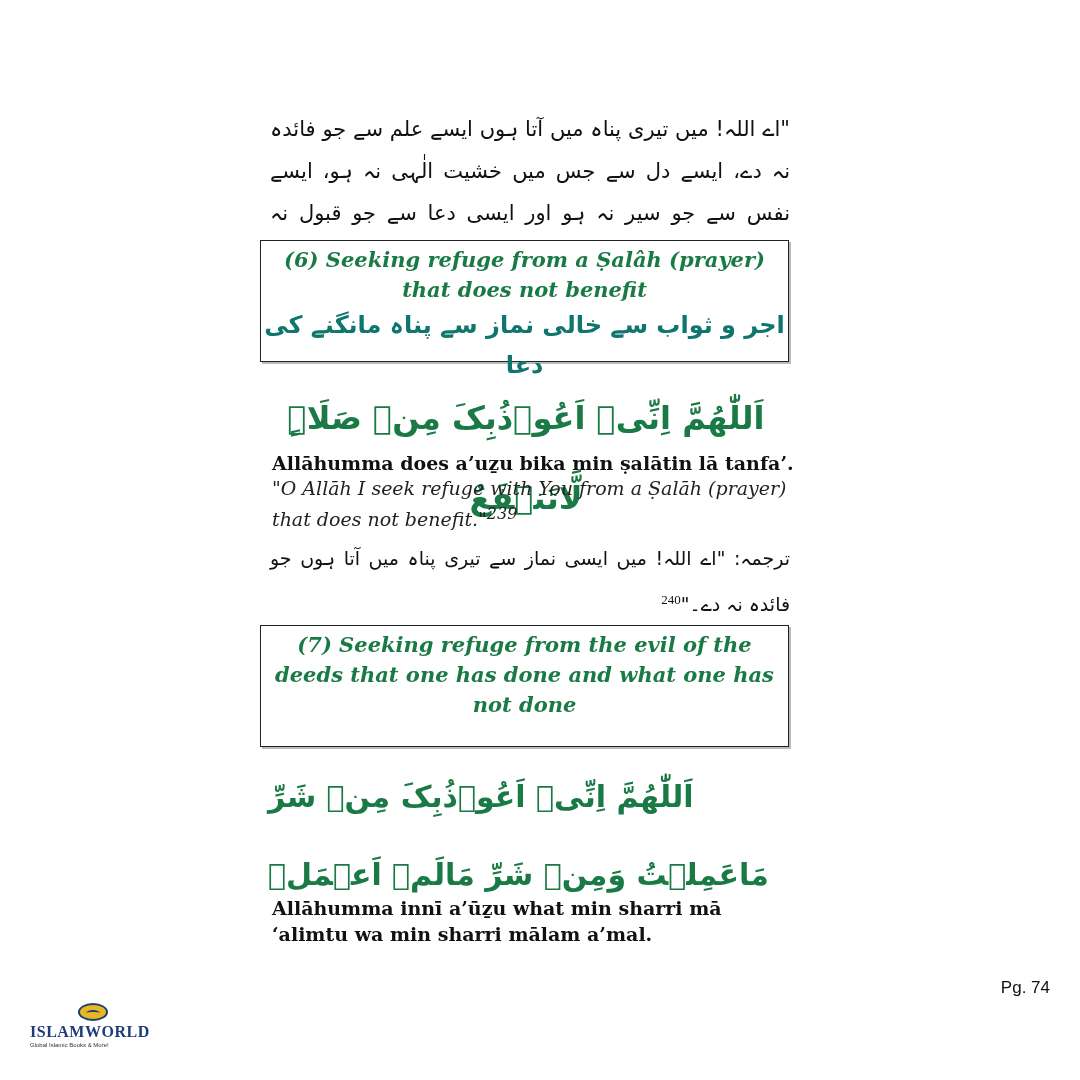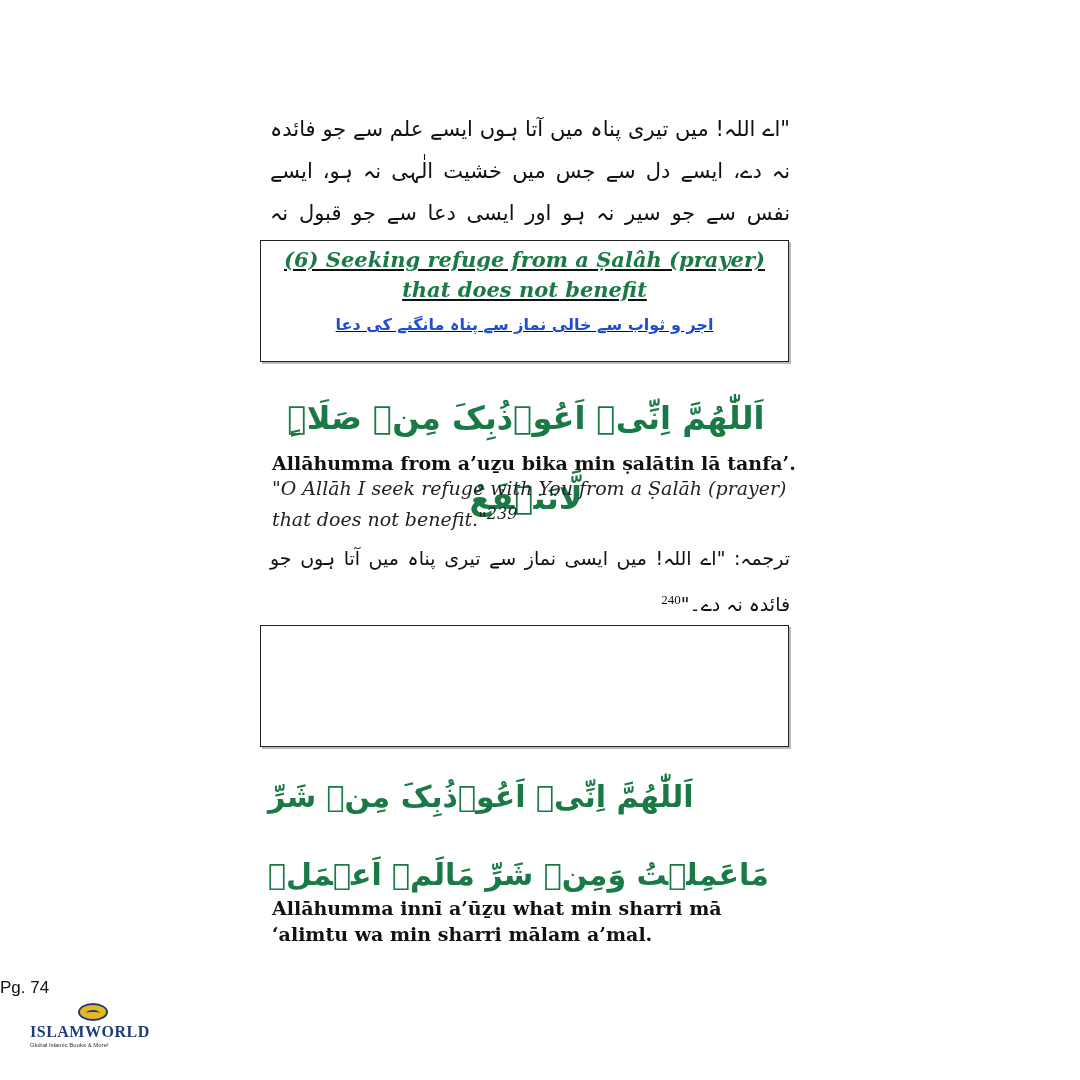--- a/index.html
+++ b/index.html
@@ -1,34 +1,34 @@
 <!DOCTYPE html>
 <html><head>
   <meta charset="utf-8">
   <style>
     html, body { margin: 0; padding: 0; background: #ffffff; }
     body { width: 1080px; height: 1080px; position: relative; overflow: hidden; font-family: "DejaVu Serif", serif; color: #111; }
     .urdu { direction: rtl; text-align: justify; text-align-last: right; font-family: "DejaVu Sans", sans-serif; color: #111; }
     .p1 { position: absolute; left: 270px; top: 108px; width: 520px; font-size: 21px; line-height: 42px; }
     .fn { font-family: "Liberation Serif", serif; font-size: 13px; vertical-align: super; }
-    .box { position: absolute; left: 260px; width: 527px; border: 1.5px solid #222; box-shadow: 2px 2px 0 #bbb; background: #fff; text-align: center; text-decoration: underline; }
+    .box { position: absolute; left: 260px; width: 527px; border: 1.5px solid #222; box-shadow: 2px 2px 0 #bbb; background: #fff; text-align: center; }
     .box1 { top: 240px; height: 120px; }
     .box2 { top: 625px; height: 120px; }
     .box-title { font-family: "DejaVu Serif", serif; font-style: italic; font-weight: bold; color: #1a7a45; font-size: 21px; line-height: 30px; padding-top: 4px; }
-    .box-urdu { direction: rtl; font-family: "DejaVu Sans", sans-serif; font-weight: bold; font-size: 16px; line-height: 40px; color: #1d4ed8; }
+    .box-urdu { direction: rtl; font-family: "DejaVu Sans", sans-serif; font-weight: bold; font-size: 24px; line-height: 40px; color: #0f766e; }
     .arabic { position: absolute; direction: rtl; text-align: left; font-family: "DejaVu Sans", sans-serif; color: #1a7a45; font-weight: bold; }
     .ar1 { left: 260px; top: 378px; width: 532px; font-size: 32px; line-height: 80px; text-align: center; }
     .ar2 { left: 268px; top: 758px; width: 522px; font-size: 30px; line-height: 78px; }
     .translit { position: absolute; left: 272px; width: 530px; font-family: "DejaVu Serif", serif; font-weight: bold; font-size: 19px; line-height: 26px; color: #111; }
     .tr1 { top: 450px; }
     .tr2 { top: 895px; }
     .transl { position: absolute; left: 272px; top: 476px; width: 520px; font-family: "DejaVu Serif", serif; font-style: italic; font-size: 19px; line-height: 25px; color: #222; }
     .fn-i { font-size: 16px; vertical-align: super; }
     .p2 { position: absolute; left: 270px; top: 537px; width: 520px; font-size: 19px; line-height: 42px; }
-    .page-num { position: absolute; left: 0; width: 1050px; top: 978px; text-align: left; font-family: "Liberation Sans", sans-serif; font-size: 17px; color: #111; }
+    .page-num { position: absolute; left: 0; width: 1050px; top: 978px; text-align: right; font-family: "Liberation Sans", sans-serif; font-size: 17px; color: #111; }
     .logo { position: absolute; left: 30px; top: 1003px; width: 125px; height: 48px; }
     .logo-badge { width: 30px; height: 18px; margin: 0 auto; border-radius: 50%; background: #e8b820; border: 2px solid #1d3d7a; box-sizing: border-box; position: relative; }
     .logo-badge::after { content: ""; position: absolute; left: 6px; top: 5px; width: 14px; height: 4px; border-top: 2px solid #1d3d7a; border-radius: 50%; }
     .logo-word { font-family: "Liberation Serif", serif; font-size: 16px; font-weight: bold; color: #1d3d7a; letter-spacing: 0.5px; line-height: 18px; margin-top: 2px; }
     .logo-tag { font-family: "Liberation Sans", sans-serif; font-size: 6px; color: #333; line-height: 8px; }
   </style>
 </head>
 <body>
 
 <div>
@@ -37,31 +37,32 @@
     <span>"اے اللہ! میں تیری پناہ میں آتا ہوں ایسے علم سے جو فائدہ نہ دے، ایسے دل سے جس میں خشیت الٰہی نہ ہو، ایسے نفس سے جو سیر نہ ہو اور ایسی دعا سے جو قبول نہ ہو۔"</span><span class="fn">238</span>
   </p>
 
   <div class="box box1">
     <div class="box-title">(6) Seeking refuge from a Ṣalâh (prayer) that does not benefit</div>
     <div class="box-urdu">اجر و ثواب سے خالی نماز سے پناہ مانگنے کی دعا</div>
   </div>
 
   <div class="arabic ar1">اَللّٰھُمَّ اِنِّیۡ اَعُوۡذُبِکَ مِنۡ صَلَاۃٍ لَّاتَنۡفَعُ</div>
 
-  <div class="translit tr1">Allāhumma from a’uẕu bika min ṣalātin lā tanfa’.</div>
+  <div class="translit tr1">Allāhumma does a’uẕu bika min ṣalātin lā tanfa’.</div>
 
   <div class="transl">
     <span>"O Allāh I seek refuge with You from a Ṣalāh (prayer) that does not benefit."</span><span class="fn-i">239</span>
   </div>
 
   <p class="urdu p2" style="margin:0;">
     <span>ترجمہ: "اے اللہ! میں ایسی نماز سے تیری پناہ میں آتا ہوں جو فائدہ نہ دے۔"</span><span class="fn">240</span>
   </p>
 
   <div class="box box2">
+    <div class="box-title">(7) Seeking refuge from the evil of the deeds that one has done and what one has not done</div>
   </div>
 
   <div class="arabic ar2">اَللّٰھُمَّ اِنِّیۡ اَعُوۡذُبِکَ مِنۡ شَرِّ مَاعَمِلۡتُ وَمِنۡ شَرِّ مَالَمۡ اَعۡمَلۡ</div>
 
   <div class="translit tr2">Allāhumma innī a’ūẕu what min sharri mā ‘alimtu wa min sharri mālam a’mal.</div>
 
   <div class="page-num">Pg. 74</div>
 
   <div class="logo">
     <div class="logo-badge"></div>

